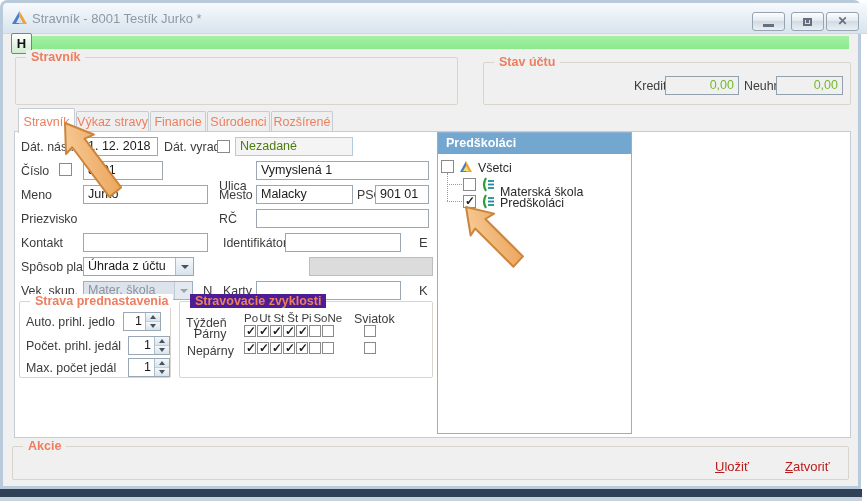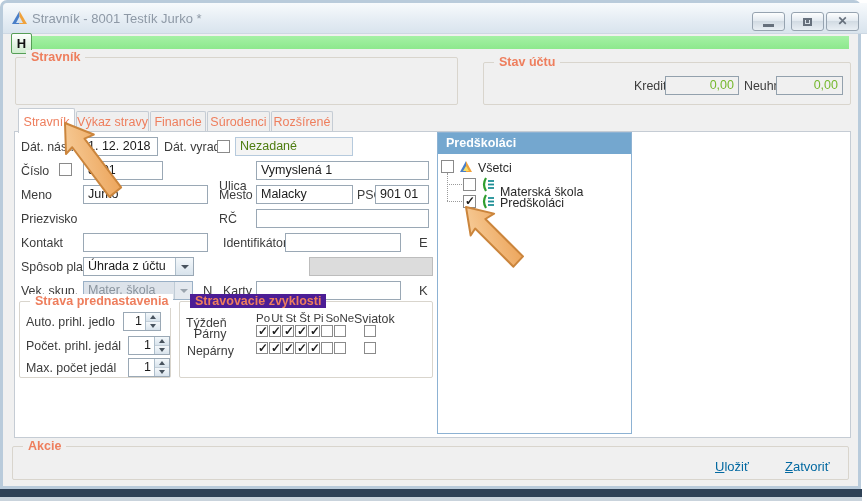--- a/index.html
+++ b/index.html
@@ -52,30 +52,30 @@
     border-top:4px solid #48535e;display:block;}
   .tri-up-s{width:0;height:0;border-left:3px solid transparent;border-right:3px solid transparent;
     border-bottom:4px solid #48535e;display:block;margin:auto;}
   .tri-down-s{width:0;height:0;border-left:3px solid transparent;border-right:3px solid transparent;
     border-top:4px solid #48535e;display:block;margin:auto;}
   .spin{position:absolute;height:19px;background:#fff;border:1px solid #9aa8b5;box-sizing:border-box;display:flex;}
   .spin .sval{flex:1;text-align:right;font-size:12.5px;padding:1px 3px 0 0;color:#1a1a1a;}
   .spin .sbtns{width:14px;display:flex;flex-direction:column;border-left:1px solid #aebecb;}
   .spin .sbtn{flex:1;background:linear-gradient(#f4f8fb,#d8e3ec);display:flex;align-items:center;justify-content:center;}
   .spin .sbtn:first-child{border-bottom:1px solid #c3ced8;}
-  .daysrow{position:absolute;display:flex;width:97px;margin-left:12px;}
+  .daysrow{position:absolute;display:flex;width:97px;}
   .daycell{flex:0 0 13.85px;text-align:center;font-size:11.5px;color:#3c3c3c;}
   .treepanel{position:absolute;left:434px;top:129px;width:195px;height:302px;background:#fff;
     border:1px solid #8db2d3;box-sizing:border-box;z-index:8;}
   .treehdr{position:absolute;left:0;top:0;width:100%;height:21px;background:#74a7cf;box-sizing:border-box;}
   .treehdr span{position:absolute;left:8px;top:3px;color:#fff;font-weight:bold;font-size:12.5px;}
   .titem{position:absolute;font-size:12.4px;color:#2a2a2a;white-space:nowrap;}
   .dotv{position:absolute;width:0;border-left:1px dotted #9a9a9a;}
   .doth{position:absolute;height:0;border-top:1px dotted #9a9a9a;}
-  .linkbtn{position:absolute;font-size:13px;color:#0369a1;cursor:default;white-space:nowrap;}
+  .linkbtn{position:absolute;font-size:13px;color:#b91c1c;cursor:default;white-space:nowrap;}
   .linkbtn u{text-decoration:underline;}
   .bstrip{position:absolute;left:0;top:489px;width:862px;height:8px;background:#2e4156;}
   .bstrip2{position:absolute;left:0;top:497px;width:862px;height:4px;background:#c9d3dc;}
   .arrows{position:absolute;left:0;top:0;width:855px;height:483px;z-index:40;pointer-events:none;}
 </style>
 </head>
 <body>
 
 <div class="window">
 

